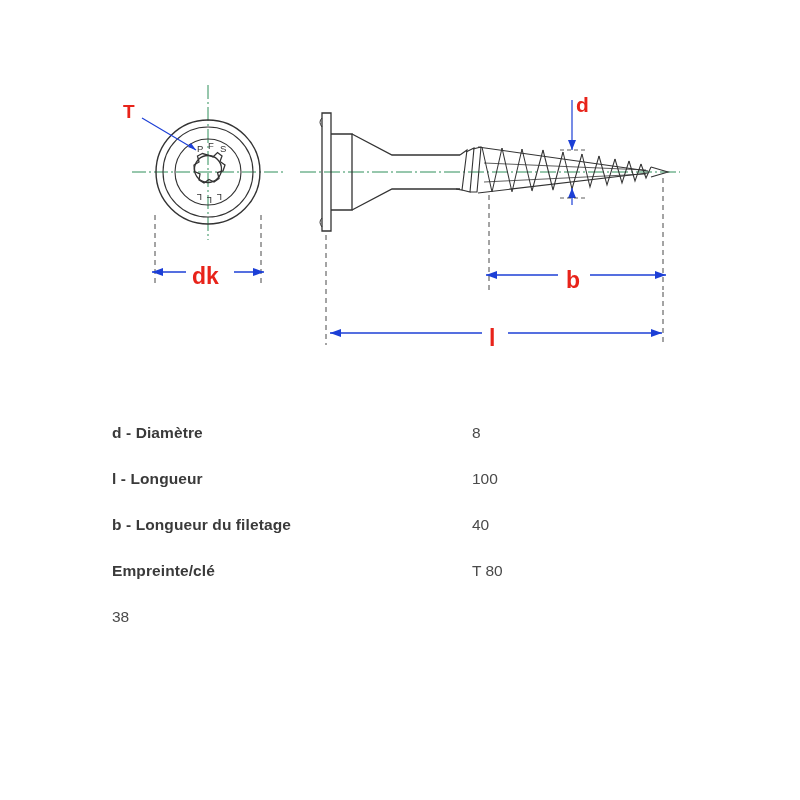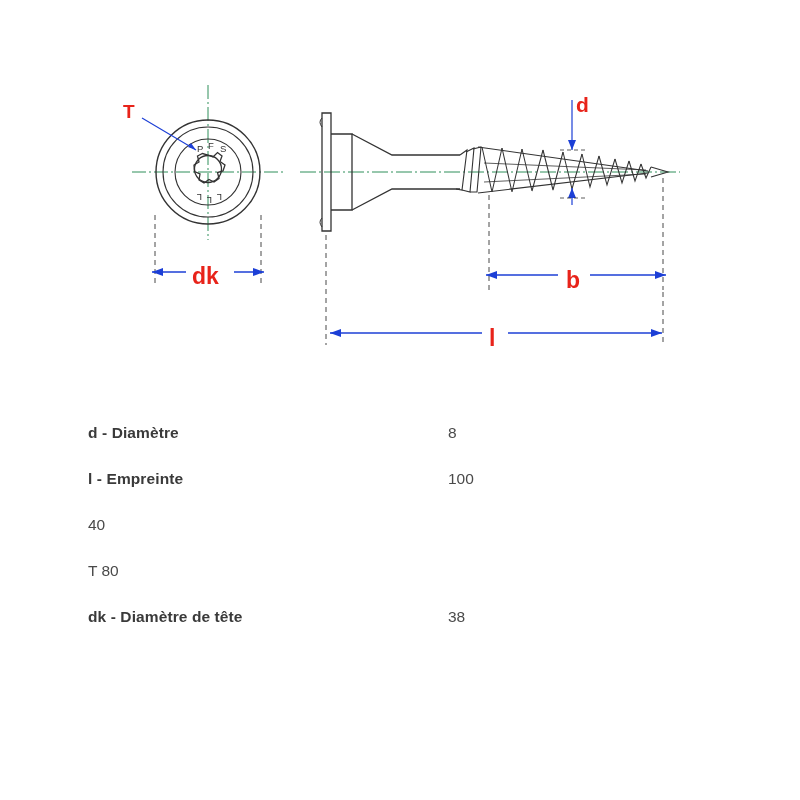--- a/index.html
+++ b/index.html
@@ -30,21 +30,21 @@
   #spec-table {
     position: absolute;
     left: 0;
     top: 410px;
     width: 800px;
   }
   .spec-row {
     display: flex;
     align-items: center;
     height: 46px;
-    padding-left: 88px;
+    padding-left: 112px;
     box-sizing: border-box;
   }
   .spec-label {
     width: 360px;
     font-size: 15.5px;
     font-weight: bold;
     color: #3a3a3a;
     letter-spacing: 0.1px;
   }
   .spec-value {
@@ -175,31 +175,32 @@
   </svg>
 
   <div id="spec-table">
 
     <div class="spec-row">
       <div class="spec-label">d - Diamètre</div>
       <div class="spec-value">8</div>
     </div>
 
     <div class="spec-row">
-      <div class="spec-label">l - Empreinte</div>
+      <div class="spec-label">l - Longueur</div>
       <div class="spec-value">100</div>
     </div>
 
     <div class="spec-row">
+      <div class="spec-label">b - Longueur du filetage</div>
       <div class="spec-value">40</div>
     </div>
 
     <div class="spec-row">
+      <div class="spec-label">Empreinte/clé</div>
       <div class="spec-value">T 80</div>
     </div>
 
     <div class="spec-row">
-      <div class="spec-label">dk - Diamètre de tête</div>
       <div class="spec-value">38</div>
     </div>
 
   </div>
 </div>
 
 </body></html>

